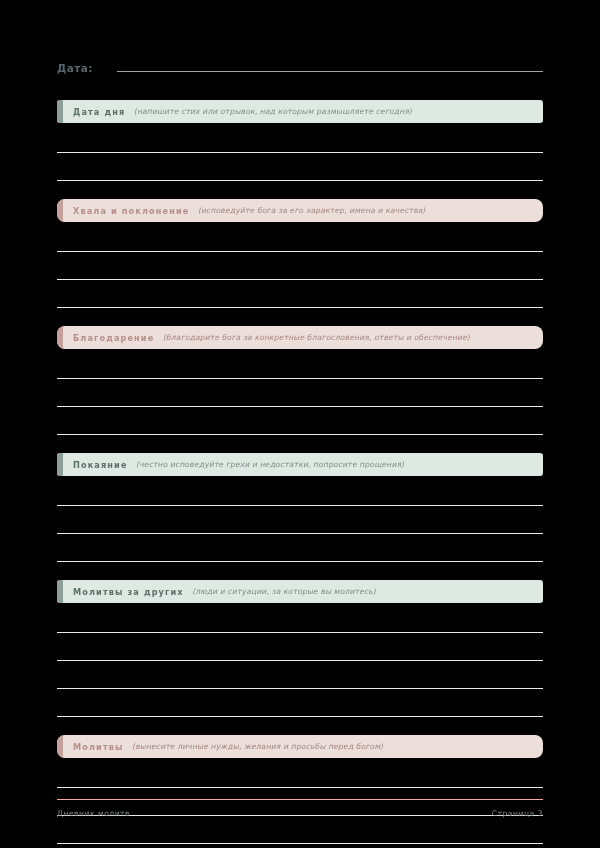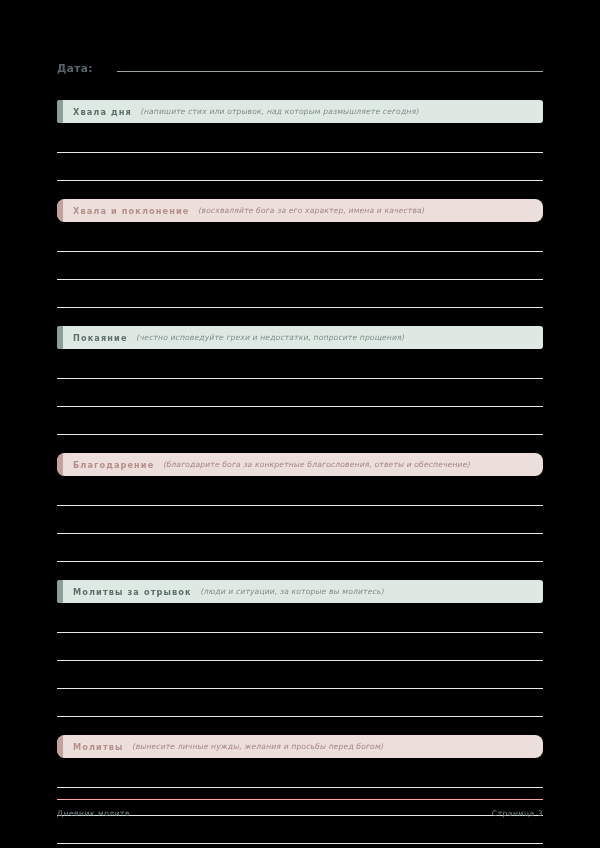--- a/index.html
+++ b/index.html
@@ -130,34 +130,47 @@
 
   <div class="date-row">
     <span class="date-label">Дата:</span>
     <span class="date-line"></span>
   </div>
 
   <div id="sections-container">
       <div class="section sec-green">
         <div class="sec-header">
           <span class="sec-bar"></span>
-          <span class="sec-title">Хвала дня</span>
+          <span class="sec-title">Дата дня</span>
           <span class="sec-hint">(напишите стих или отрывок, над которым размышляете сегодня)</span>
         </div>
         <div class="lines">
           <div class="wline"></div>
           <div class="wline"></div>
         </div>
         <div class="gap"></div>
       </div>
       <div class="section sec-pink">
         <div class="sec-header">
           <span class="sec-bar"></span>
           <span class="sec-title">Хвала и поклонение</span>
-          <span class="sec-hint">(восхваляйте бога за его характер, имена и качества)</span>
+          <span class="sec-hint">(исповедуйте бога за его характер, имена и качества)</span>
+        </div>
+        <div class="lines">
+          <div class="wline"></div>
+          <div class="wline"></div>
+          <div class="wline"></div>
+        </div>
+        <div class="gap"></div>
+      </div>
+      <div class="section sec-pink">
+        <div class="sec-header">
+          <span class="sec-bar"></span>
+          <span class="sec-title">Благодарение</span>
+          <span class="sec-hint">(благодарите бога за конкретные благословения, ответы и обеспечение)</span>
         </div>
         <div class="lines">
           <div class="wline"></div>
           <div class="wline"></div>
           <div class="wline"></div>
         </div>
         <div class="gap"></div>
       </div>
       <div class="section sec-green">
         <div class="sec-header">
@@ -165,37 +178,24 @@
           <span class="sec-title">Покаяние</span>
           <span class="sec-hint">(честно исповедуйте грехи и недостатки, попросите прощения)</span>
         </div>
         <div class="lines">
           <div class="wline"></div>
           <div class="wline"></div>
           <div class="wline"></div>
         </div>
         <div class="gap"></div>
       </div>
-      <div class="section sec-pink">
-        <div class="sec-header">
-          <span class="sec-bar"></span>
-          <span class="sec-title">Благодарение</span>
-          <span class="sec-hint">(благодарите бога за конкретные благословения, ответы и обеспечение)</span>
-        </div>
-        <div class="lines">
-          <div class="wline"></div>
-          <div class="wline"></div>
-          <div class="wline"></div>
-        </div>
-        <div class="gap"></div>
-      </div>
       <div class="section sec-green">
         <div class="sec-header">
           <span class="sec-bar"></span>
-          <span class="sec-title">Молитвы за отрывок</span>
+          <span class="sec-title">Молитвы за других</span>
           <span class="sec-hint">(люди и ситуации, за которые вы молитесь)</span>
         </div>
         <div class="lines">
           <div class="wline"></div>
           <div class="wline"></div>
           <div class="wline"></div>
           <div class="wline"></div>
         </div>
         <div class="gap"></div>
       </div>

